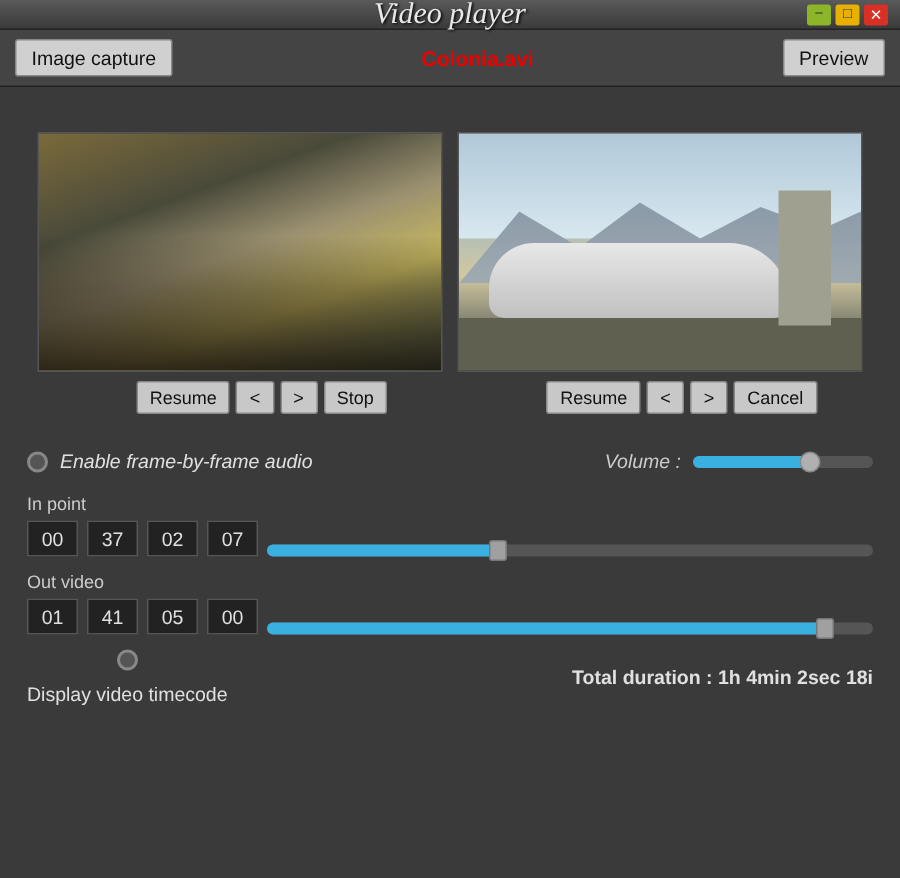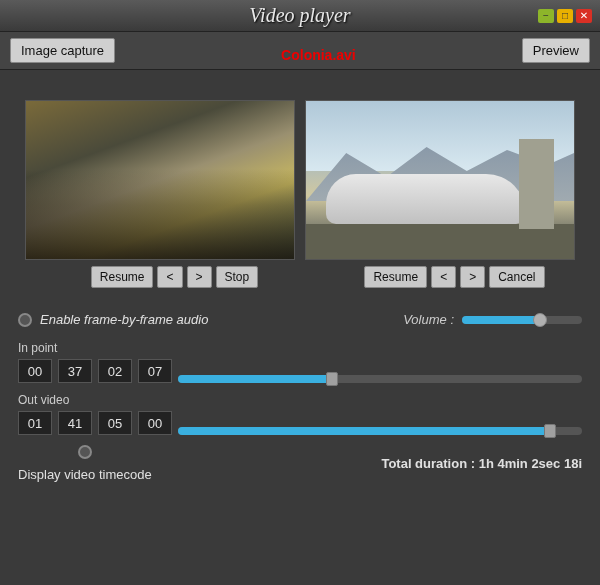--- a/index.html
+++ b/index.html
@@ -10,21 +10,21 @@
       font-family: Arial, sans-serif;
       font-size: 13px;
       color: #e0e0e0;
       overflow: hidden;
     }
     .title-bar {
       background: linear-gradient(to bottom, #5a5a5a, #3a3a3a);
       display: flex;
       align-items: center;
       justify-content: center;
-      height: 32px;
+      height: 20px;
       position: relative;
       border-bottom: 1px solid #222;
     }
     .title-text {
       font-family: Georgia, serif;
       font-size: 20px;
       color: #e8e8e8;
       font-style: italic;
       text-shadow: 1px 1px 2px #000;
     }
@@ -46,21 +46,21 @@
       align-items: center;
       justify-content: center;
       border-radius: 2px;
     }
     .win-btn.minimize { background: #8db52a; color: #333; }
     .win-btn.maximize { background: #e8b000; color: #333; }
     .win-btn.close { background: #d93025; color: #fff; }
 
     .toolbar {
       display: flex;
-      align-items: flex-end;
+      align-items: center;
       justify-content: space-between;
       padding: 6px 10px;
       background: #444;
       border-bottom: 1px solid #222;
     }
     .toolbar-btn {
       background: #d0d0d0;
       color: #111;
       border: 1px solid #888;
       padding: 4px 10px;

